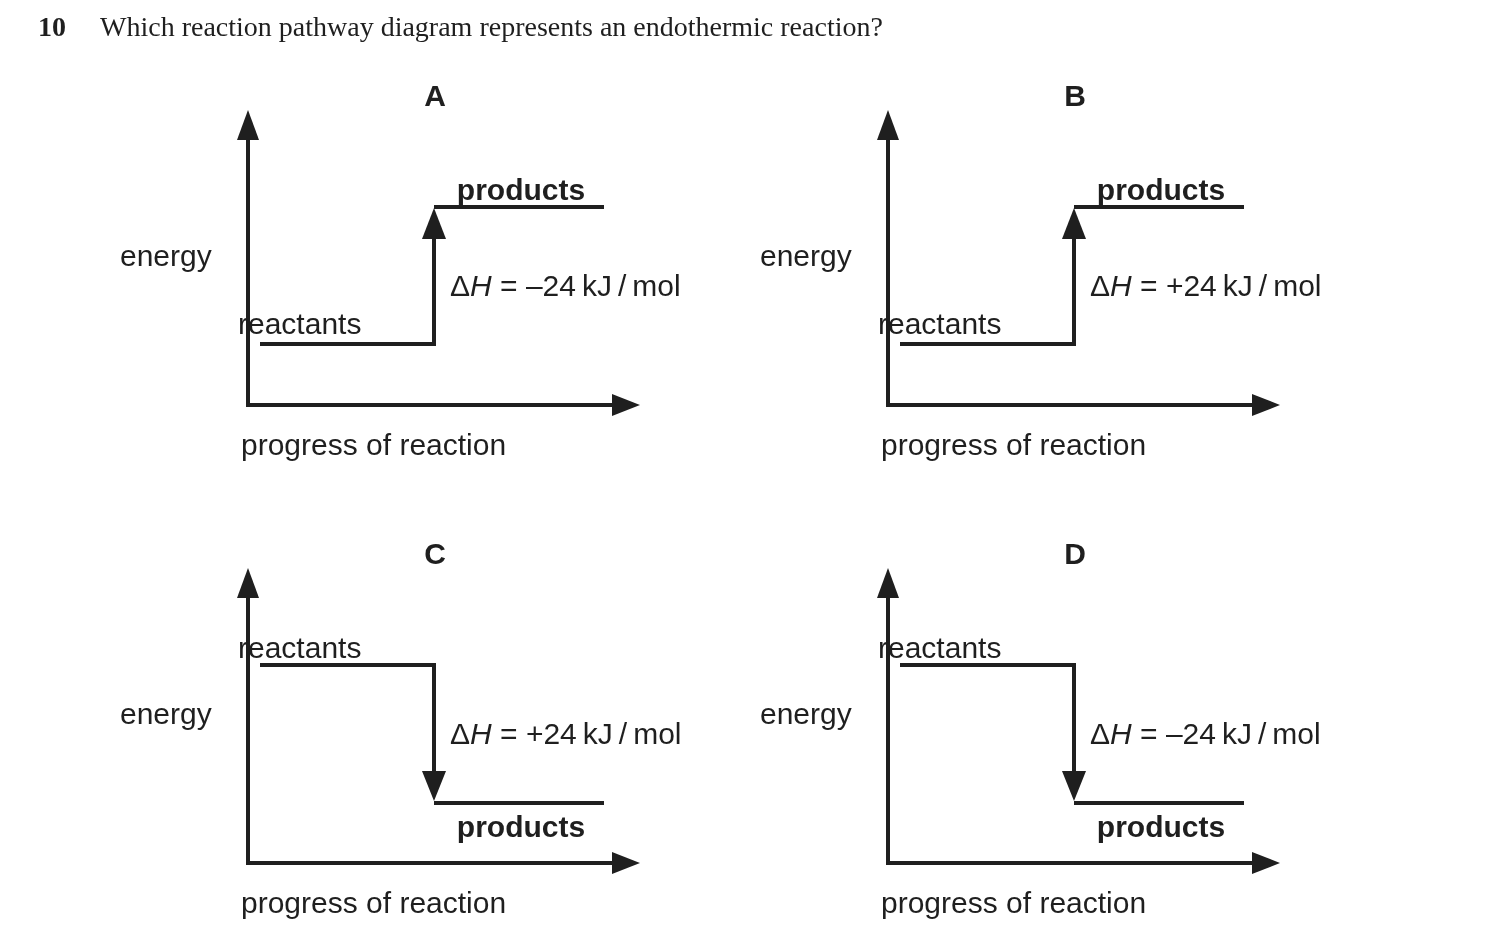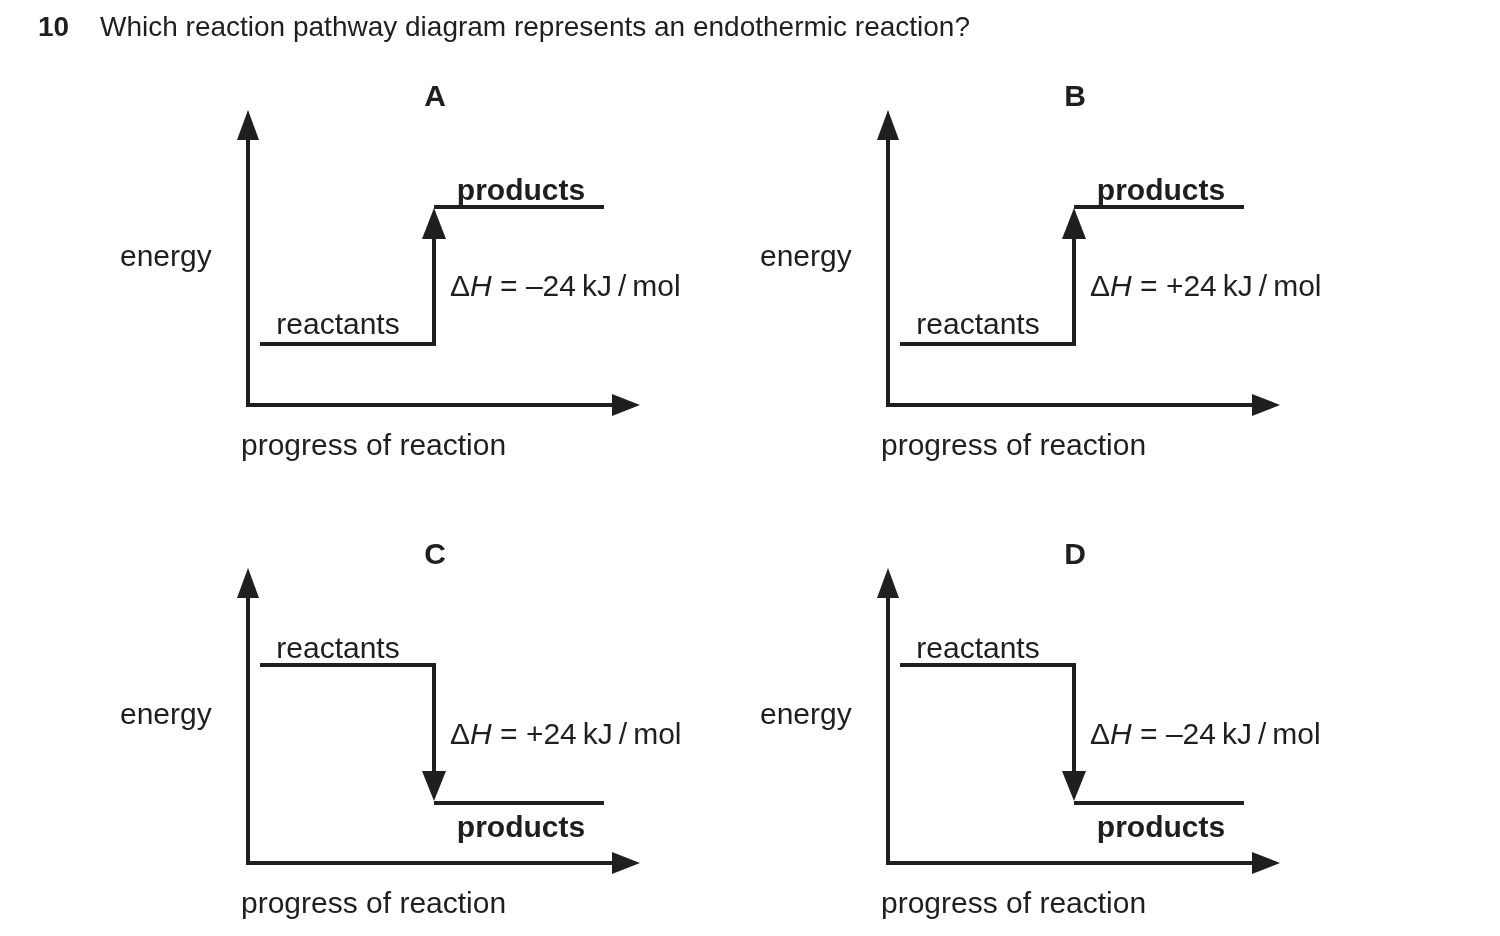--- a/index.html
+++ b/index.html
@@ -16,20 +16,21 @@
     color: #1f1f1f;
   }
   .question-row {
     position: absolute;
     left: 38px;
     top: 10px;
     display: flex;
     font-size: 28px;
     line-height: 34px;
     white-space: nowrap;
+    font-family: Liberation Serif, serif;
   }
   .qnum {
     font-weight: bold;
     width: 62px;
     flex: 0 0 62px;
   }
   .diag {
     position: absolute;
     width: 560px;
     height: 395px;
@@ -63,21 +64,20 @@
   }
   .energy {
     left: 0px;
     top: 160px;
     width: 112px;
     text-align: left;
   }
   .react {
     left: 118px;
     width: 200px;
-    text-align: center;
   }
   .prod {
     left: 301px;
     width: 200px;
     text-align: center;
     font-weight: bold;
   }
   .dh {
     left: 330px;
   }

